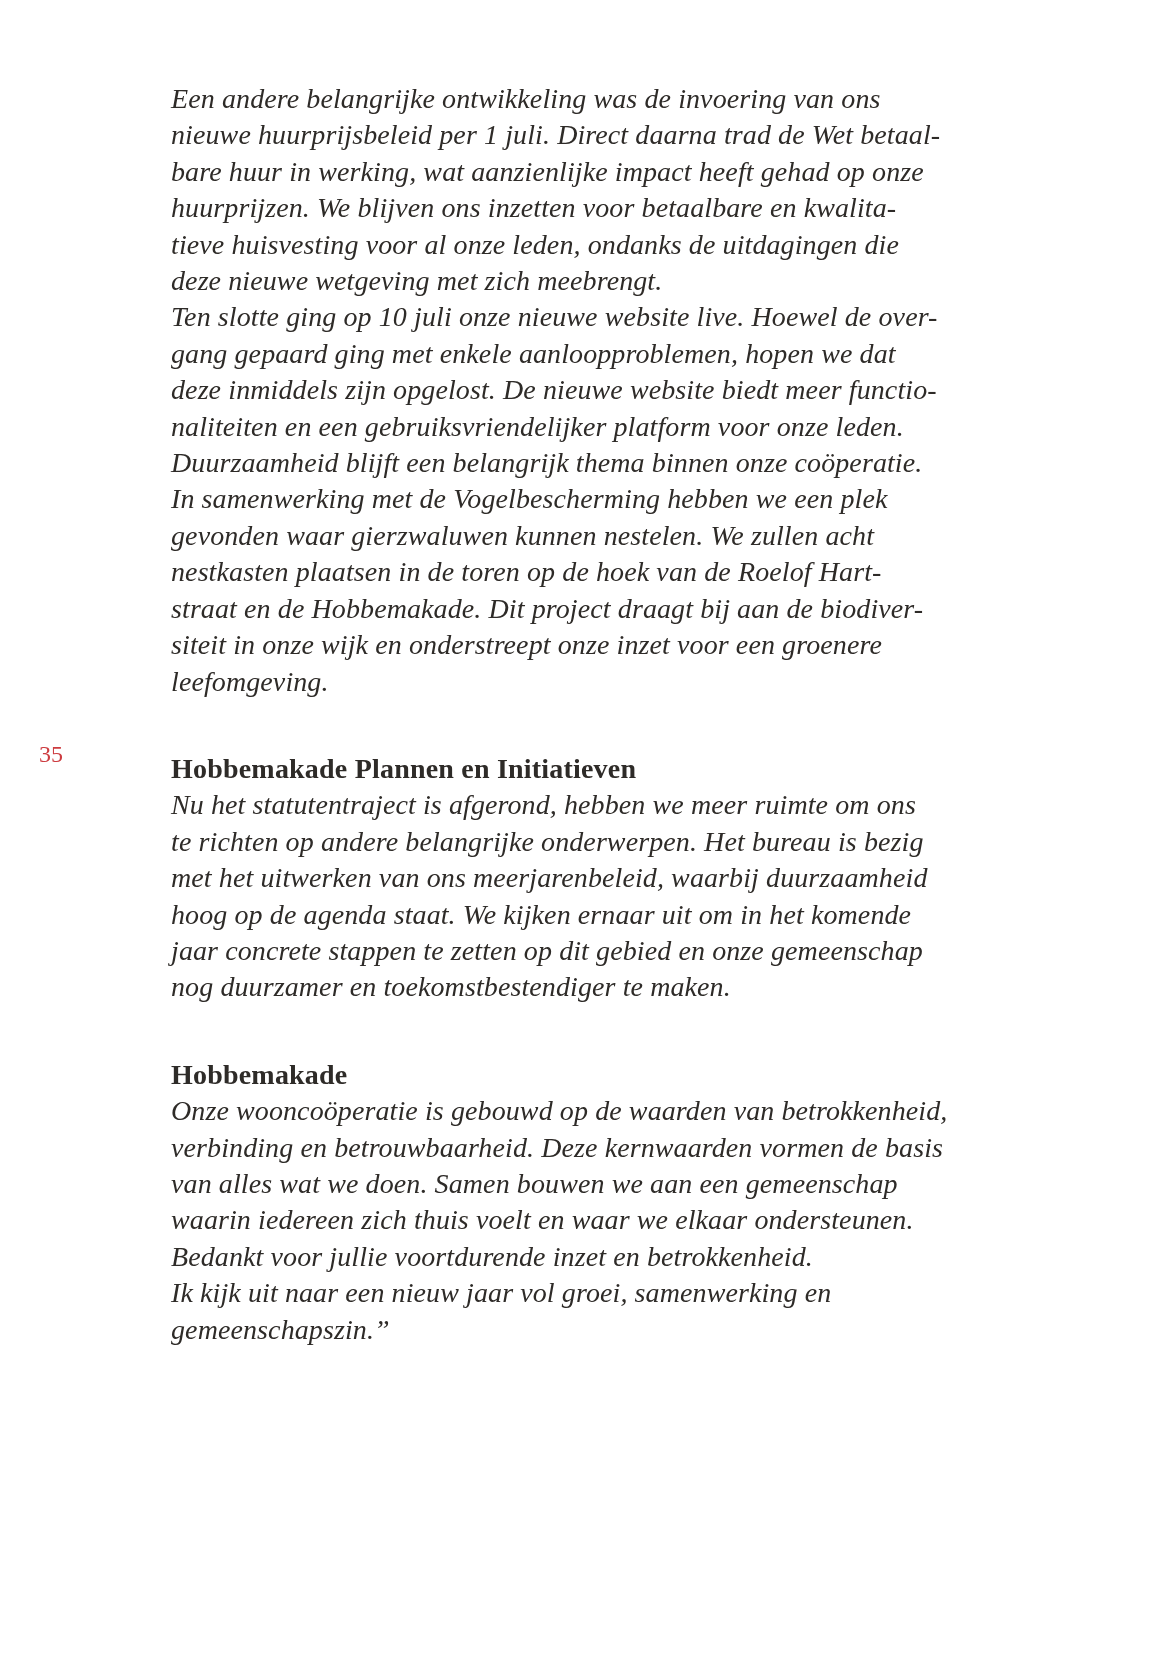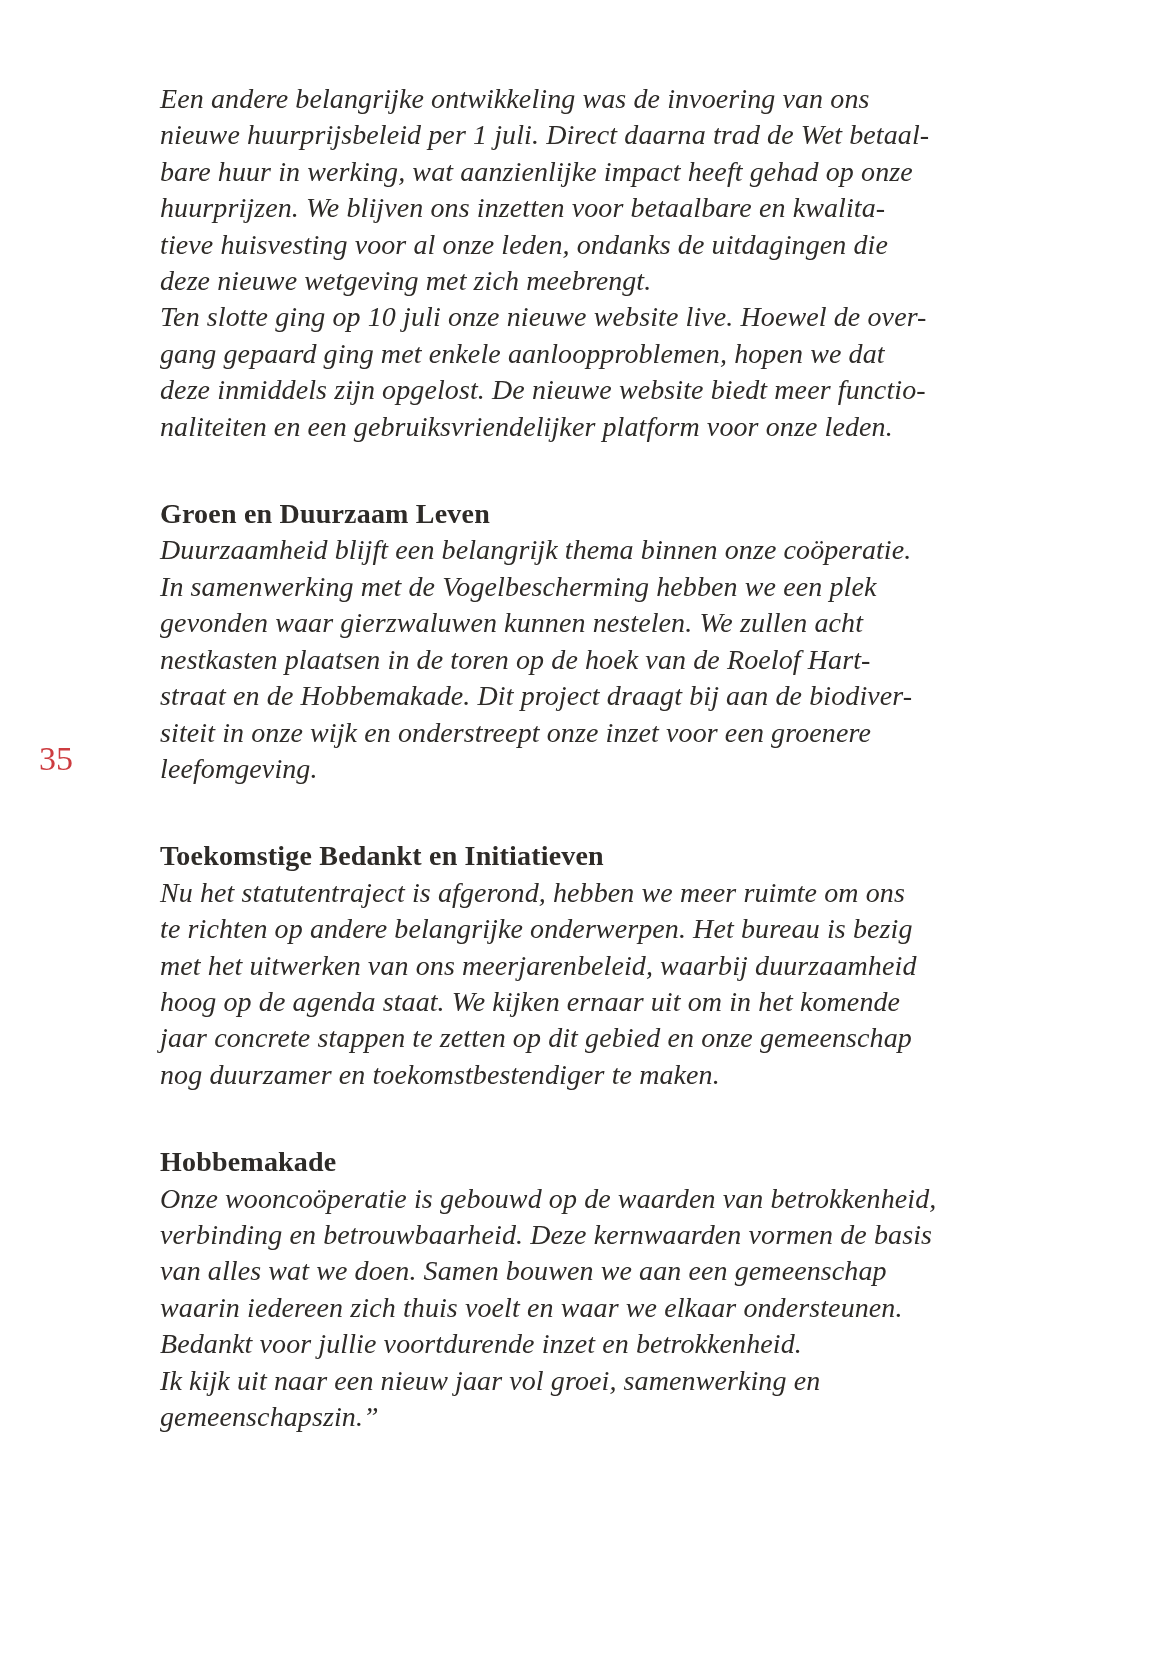--- a/index.html
+++ b/index.html
@@ -15,29 +15,29 @@
     overflow: hidden;
   }
   .page {
     position: absolute;
     inset: 0;
   }
   .page-number {
     position: absolute;
     left: 39px;
     top: 742px;
-    font-size: 34px;
+    font-size: 24px;
     font-style: normal;
     font-weight: 400;
     color: var(--accent-red, #cd3c40);
     line-height: 1;
   }
   .content {
     position: absolute;
-    left: 160px;
+    left: 171px;
     top: 81px;
     width: 845px;
     color: var(--text-color, #2e2b28);
   }
   section {
     margin: 0;
     padding: 0;
   }
   .heading {
     margin: 51px 0 0 0;
@@ -72,32 +72,31 @@
 huurprijzen. We blijven ons inzetten voor betaalbare en kwalita-
 tieve huisvesting voor al onze leden, ondanks de uitdagingen die
 deze nieuwe wetgeving met zich meebrengt.
 Ten slotte ging op 10 juli onze nieuwe website live. Hoewel de over-
 gang gepaard ging met enkele aanloopproblemen, hopen we dat
 deze inmiddels zijn opgelost. De nieuwe website biedt meer functio-
 naliteiten en een gebruiksvriendelijker platform voor onze leden.</p>
     </section>
 
     <section>
-      <h2 class="heading">Groen en Duurzaam Leven</h2>
       <p class="body-lines">Duurzaamheid blijft een belangrijk thema binnen onze coöperatie.
 In samenwerking met de Vogelbescherming hebben we een plek
 gevonden waar gierzwaluwen kunnen nestelen. We zullen acht
 nestkasten plaatsen in de toren op de hoek van de Roelof Hart-
 straat en de Hobbemakade. Dit project draagt bij aan de biodiver-
 siteit in onze wijk en onderstreept onze inzet voor een groenere
 leefomgeving.</p>
     </section>
 
     <section>
-      <h2 class="heading">Toekomstige Bedankt en Initiatieven</h2>
+      <h2 class="heading">Hobbemakade Plannen en Initiatieven</h2>
       <p class="body-lines">Nu het statutentraject is afgerond, hebben we meer ruimte om ons
 te richten op andere belangrijke onderwerpen. Het bureau is bezig
 met het uitwerken van ons meerjarenbeleid, waarbij duurzaamheid
 hoog op de agenda staat. We kijken ernaar uit om in het komende
 jaar concrete stappen te zetten op dit gebied en onze gemeenschap
 nog duurzamer en toekomstbestendiger te maken.</p>
     </section>
 
     <section>
       <h2 class="heading">Hobbemakade</h2>

